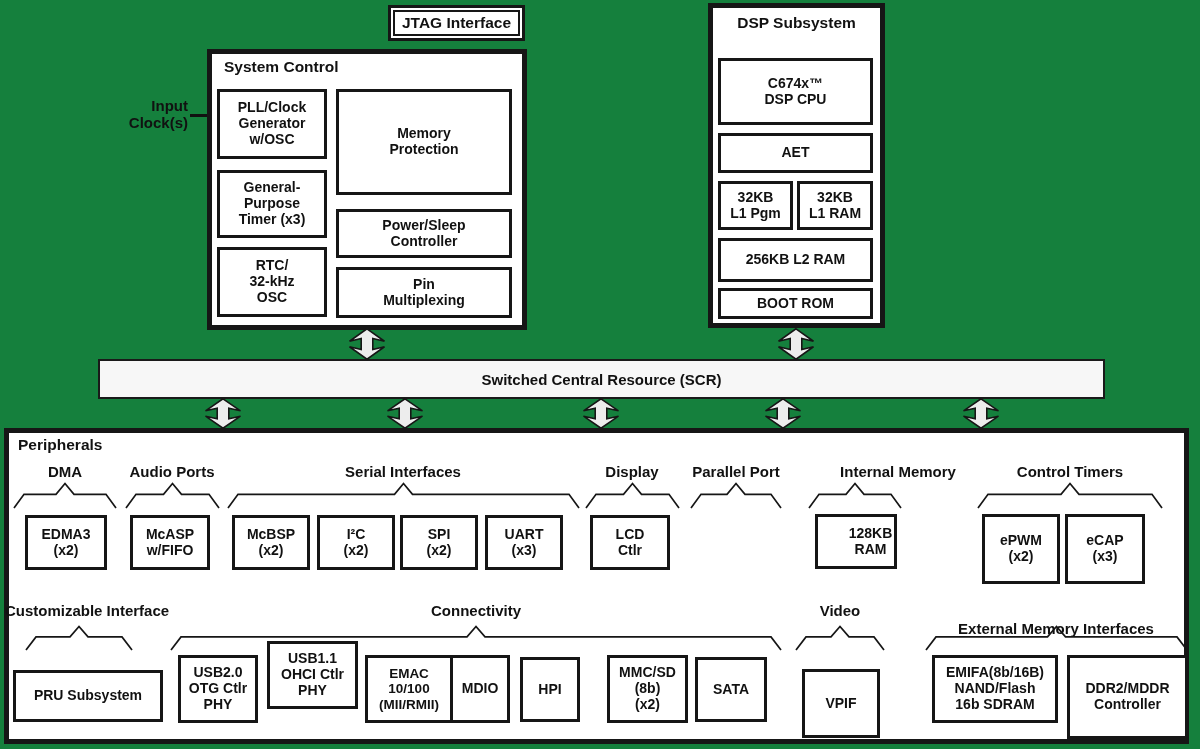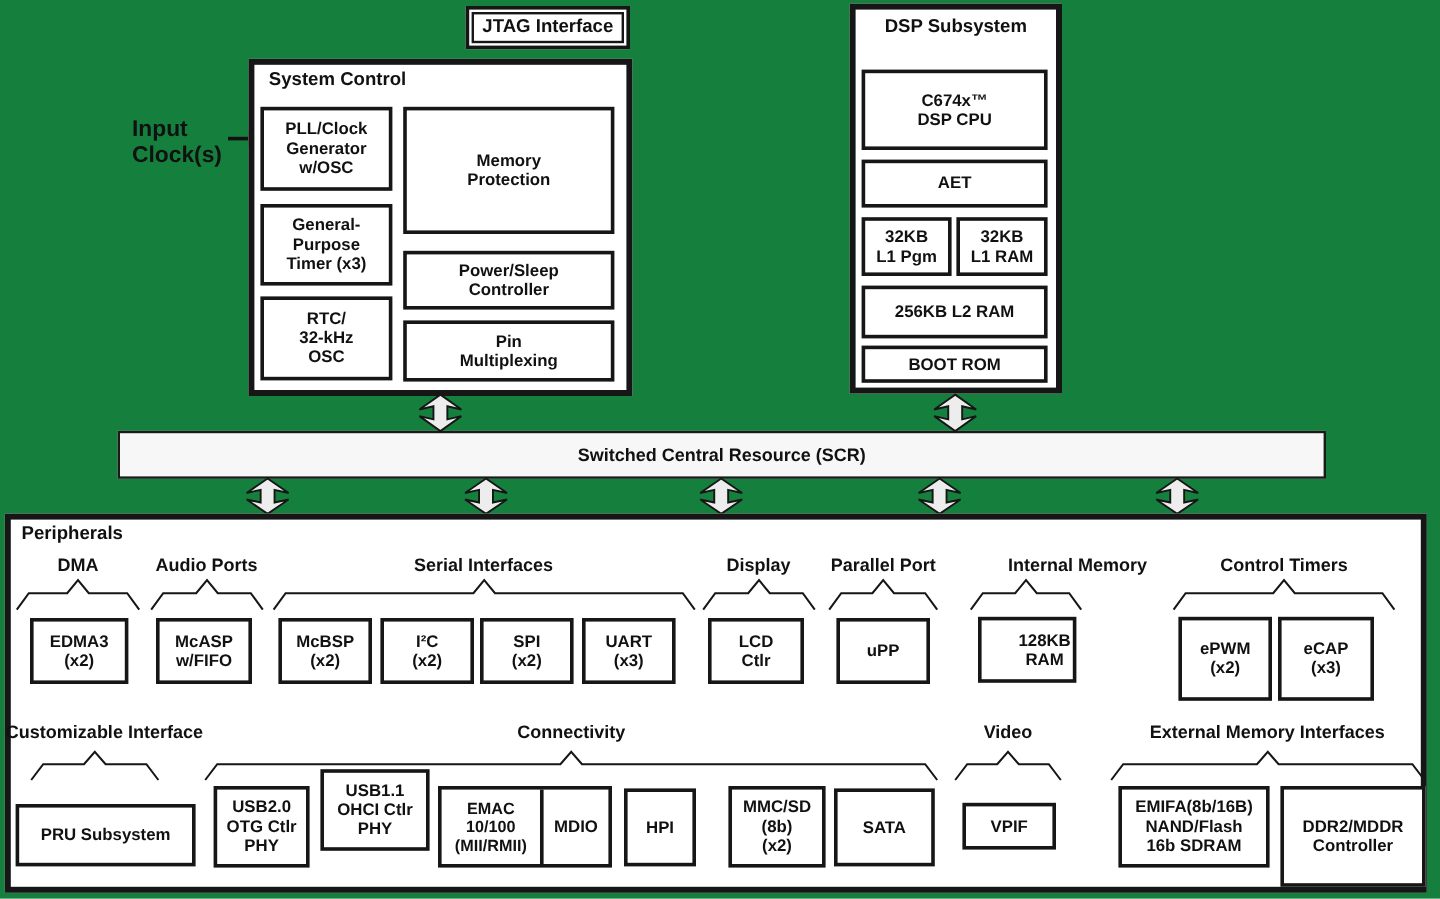--- a/index.html
+++ b/index.html
@@ -8,22 +8,22 @@
   .box{position:absolute;box-sizing:border-box;border:3px solid #161616;background:#fff;
        display:flex;align-items:center;justify-content:center;text-align:center;
        white-space:pre-line;font-weight:bold;font-size:14px;line-height:1.12;color:#111;}
   .outer{border-width:5px;background:#fff;}
   .title{position:absolute;font-weight:bold;font-size:15.5px;color:#111;white-space:nowrap;}
   .glabel{position:absolute;transform:translateX(-50%);font-weight:bold;font-size:15px;
           white-space:nowrap;color:#111;}
   .bar{position:absolute;box-sizing:border-box;border:2.5px solid #1a1a1a;background:#f7f7f7;
        display:flex;align-items:center;justify-content:center;font-weight:bold;font-size:15px;}
   svg.brace,svg.varrow{position:absolute;overflow:visible;}
-  .freelabel{position:absolute;font-weight:bold;font-size:19px;line-height:1.15;
-             white-space:pre-line;text-align:left;color:#111;}
+  .freelabel{position:absolute;font-weight:bold;font-size:15px;line-height:1.15;
+             white-space:pre-line;text-align:right;color:#111;}
   .hline{position:absolute;background:#111;}
   .arrowhead{position:absolute;width:0;height:0;border-top:7px solid transparent;
              border-bottom:7px solid transparent;border-left:11px solid #111;}
   .cellwrap{padding:0;}
   .cell{display:flex;align-items:center;justify-content:center;text-align:center;
         white-space:pre-line;height:100%;box-sizing:border-box;}
   .celldiv{border-left:3px solid #161616;}
   .jtag-inner{position:absolute;inset:2px;border:2px solid #161616;display:flex;
               align-items:center;justify-content:center;font-weight:bold;font-size:15.5px;}
 </style>
@@ -140,32 +140,31 @@
   <div class="box" style="left:232px;top:515px;width:78px;height:55px;">McBSP
 (x2)</div>
   <div class="box" style="left:317px;top:515px;width:78px;height:55px;">I²C
 (x2)</div>
   <div class="box" style="left:400px;top:515px;width:78px;height:55px;">SPI
 (x2)</div>
   <div class="box" style="left:485px;top:515px;width:78px;height:55px;">UART
 (x3)</div>
   <div class="box" style="left:590px;top:515px;width:80px;height:55px;">LCD
 Ctlr</div>
-  <div class="box" style="left:697px;top:515px;width:78px;height:55px;">uPP</div>
   <div class="box" style="left:815px;top:514px;width:82px;height:55px;padding-left:29px;">128KB
 RAM</div>
   <div class="box" style="left:982px;top:514px;width:78px;height:70px;">ePWM
 (x2)</div>
   <div class="box" style="left:1065px;top:514px;width:80px;height:70px;">eCAP
 (x3)</div>
 
   <span class="glabel" style="left:87px;top:602px;">Customizable Interface</span>
   <span class="glabel" style="left:476px;top:602px;">Connectivity</span>
   <span class="glabel" style="left:840px;top:602px;">Video</span>
-  <span class="glabel" style="left:1056px;top:602px;">External Memory Interfaces</span>
+  <span class="glabel" style="left:1056px;top:620px;">External Memory Interfaces</span>
 
   <svg class="brace" style="left:25px;top:625px;width:108px;height:27px;" viewBox="0 0 108 27">
       <path d="M1 25 L11 11.88 H45 L54 1.5 L63 11.88 H97 L107 25" fill="none" stroke="#161616" stroke-width="1.7"></path>
     </svg>
   <svg class="brace" style="left:170px;top:625px;width:612px;height:27px;" viewBox="0 0 612 27">
       <path d="M1 25 L11 11.88 H297 L306 1.5 L315 11.88 H601 L611 25" fill="none" stroke="#161616" stroke-width="1.7"></path>
     </svg>
   <svg class="brace" style="left:795px;top:625px;width:90px;height:27px;" viewBox="0 0 90 27">
       <path d="M1 25 L11 11.88 H36 L45 1.5 L54 11.88 H79 L89 25" fill="none" stroke="#161616" stroke-width="1.7"></path>
     </svg>
@@ -183,21 +182,21 @@
   <div class="box cellwrap" style="left:365px;top:655px;width:145px;height:68px;">
     <div class="cell" style="width:82px;font-size:13.5px;">EMAC
 10/100
 (MII/RMII)</div>
     <div class="cell celldiv" style="flex:1;">MDIO</div>
   </div>
   <div class="box" style="left:520px;top:657px;width:60px;height:65px;">HPI</div>
   <div class="box" style="left:607px;top:655px;width:81px;height:68px;">MMC/SD
 (8b)
 (x2)</div>
-  <div class="box" style="left:695px;top:657px;width:84px;height:65px;">SATA</div>
-  <div class="box" style="left:802px;top:669px;width:78px;height:39px;">VPIF</div>
+  <div class="box" style="left:695px;top:657px;width:72px;height:65px;">SATA</div>
+  <div class="box" style="left:802px;top:669px;width:78px;height:69px;">VPIF</div>
   <div class="box" style="left:932px;top:655px;width:126px;height:68px;">EMIFA(8b/16B)
 NAND/Flash
 16b SDRAM</div>
   <div class="box" style="left:1067px;top:655px;width:121px;height:84px;">DDR2/MDDR
 Controller</div>
 
 </div>
 
 </body></html>

